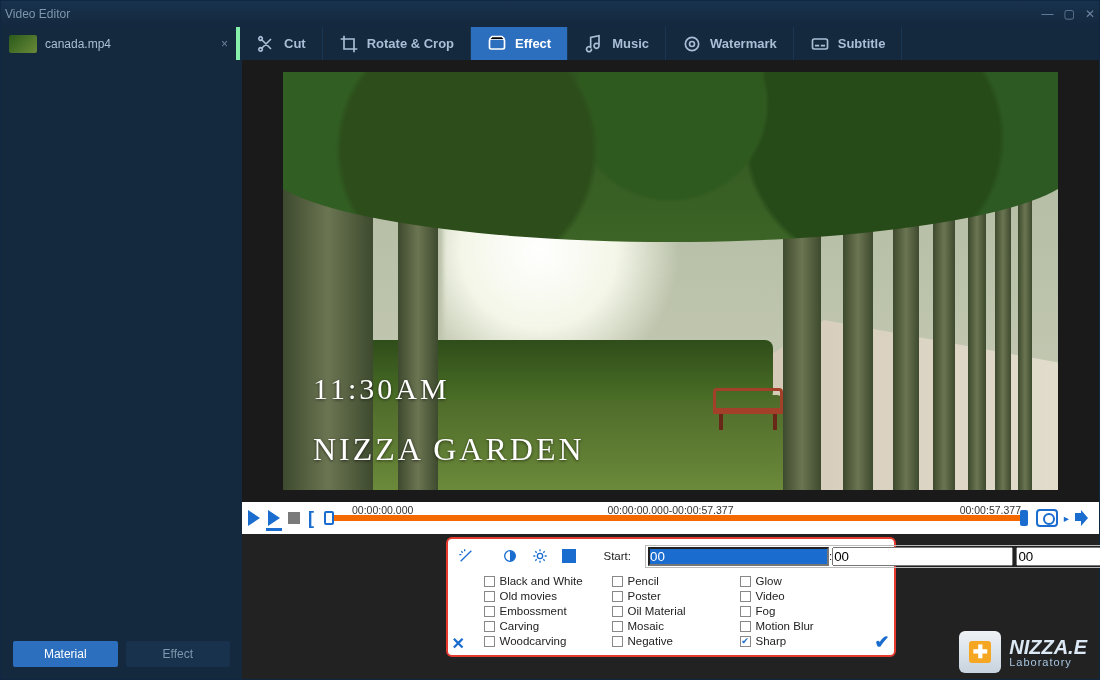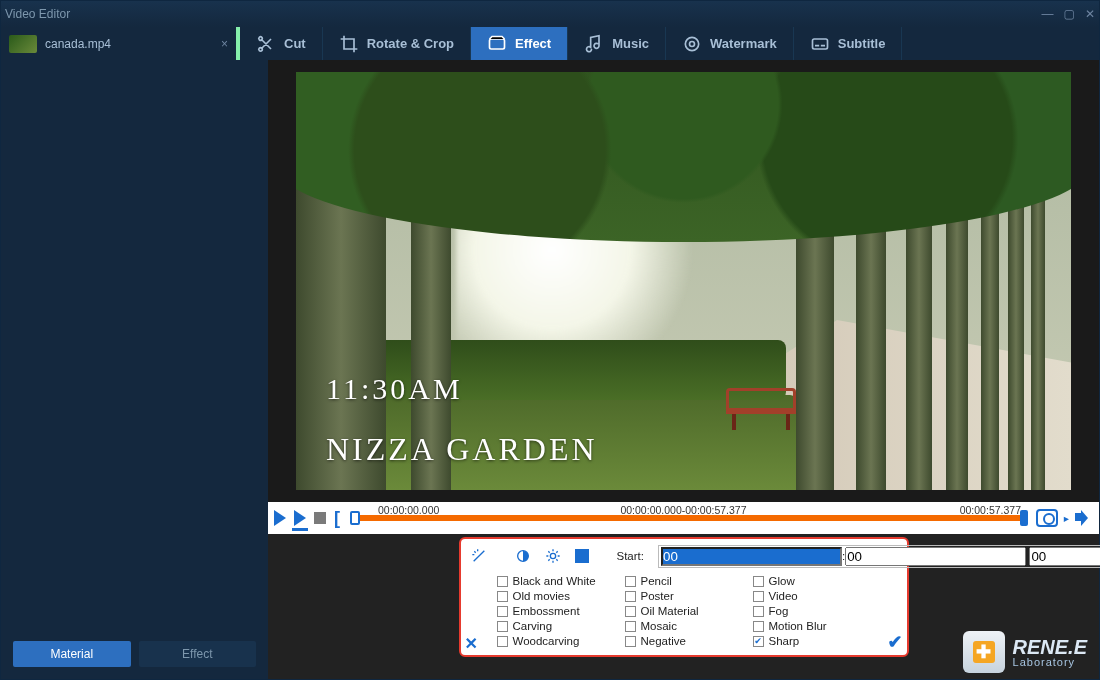--- a/index.html
+++ b/index.html
@@ -9,21 +9,21 @@
   .window-controls { display: flex; gap: 10px; color: #6e85a1; }
   .window-controls span { cursor: pointer; }
   .tabs-row { height: 33px; background: #14283e; display: flex; }
   .file-tab { width: 239px; display:flex; align-items:center; padding:0 8px; color:#a8bfd6; font-size:12px; background:#14283e; border-right:4px solid #86efac; }
   .file-tab .thumb { width:28px;height:18px;background:linear-gradient(135deg,#2a5a1a,#6a8a3a);margin-right:8px;border-radius:2px; }
   .file-tab .closex { margin-left:auto; color:#6e85a1; }
   .toolbtn { flex: 0 0 auto; display:flex;align-items:center; justify-content:center; padding:0 16px; gap:8px; color:#a8bfd6; font-size:13px; font-weight:600; cursor:pointer; border-right:1px solid #193752; }
   .toolbtn.active { background:#2d6fbf; color:#fff; }
   .toolbtn svg { width:20px; height:20px; }
   .body-row { flex:1; display:flex; min-height:0; }
-  .sidebar { width:267px; background:#14283e; display:flex;flex-direction:column; }
+  .sidebar { width:241px; background:#14283e; display:flex;flex-direction:column; }
   .sidebar-fill { flex:1; }
   .sidebar-tabs { height:38px; display:flex; gap:8px; padding:0 12px 12px 12px; }
   .side-tab { flex:1; display:flex;align-items:center;justify-content:center; font-size:12px; color:#7d97ad; background:#18324d; border-radius:2px; cursor:pointer;}
   .side-tab.active { background:#2d6fbf; color:#fff; }
   .main { flex:1; display:flex;flex-direction:column; background:#1a1a1a; min-width:0; }
   .preview { position:relative; flex:1; background:#1a1a1a; display:flex;align-items:center;justify-content:center; }
   .frame { width:775px;height:418px; position:relative; overflow:hidden; background:linear-gradient(#aeb8a0,#c9cdb6); }
   
   .sky { position:absolute; left:160px; top:90px; width:240px; height:220px; background:radial-gradient(circle at 40% 40%, #ffffff 0%, #f4f6e8 40%, rgba(255,255,255,0) 72%); filter:blur(2px);}
   .path { position:absolute; right:0; bottom:0; width:520px; height:170px; background:linear-gradient(90deg,#c6b9a5,#d9d0bf 60%,#e2dccc); clip-path: polygon(5% 100%, 100% 100%, 100% 25%, 55% 0%);}
@@ -309,19 +309,19 @@
           <span class="cx">✕</span>
           <span class="cv">✔</span>
         </div>
       </div>
 
       <div class="brand">
         <div class="badge">
             <div class="plus">✚</div>
           </div>
         <div class="txt">
-          <span class="r1">RENE.E</span>
+          <span class="r1">NIZZA.E</span>
           <span class="r2">Laboratory</span>
         </div>
       </div>
     </div>
   </div>
 </div>
 
 </body></html>

